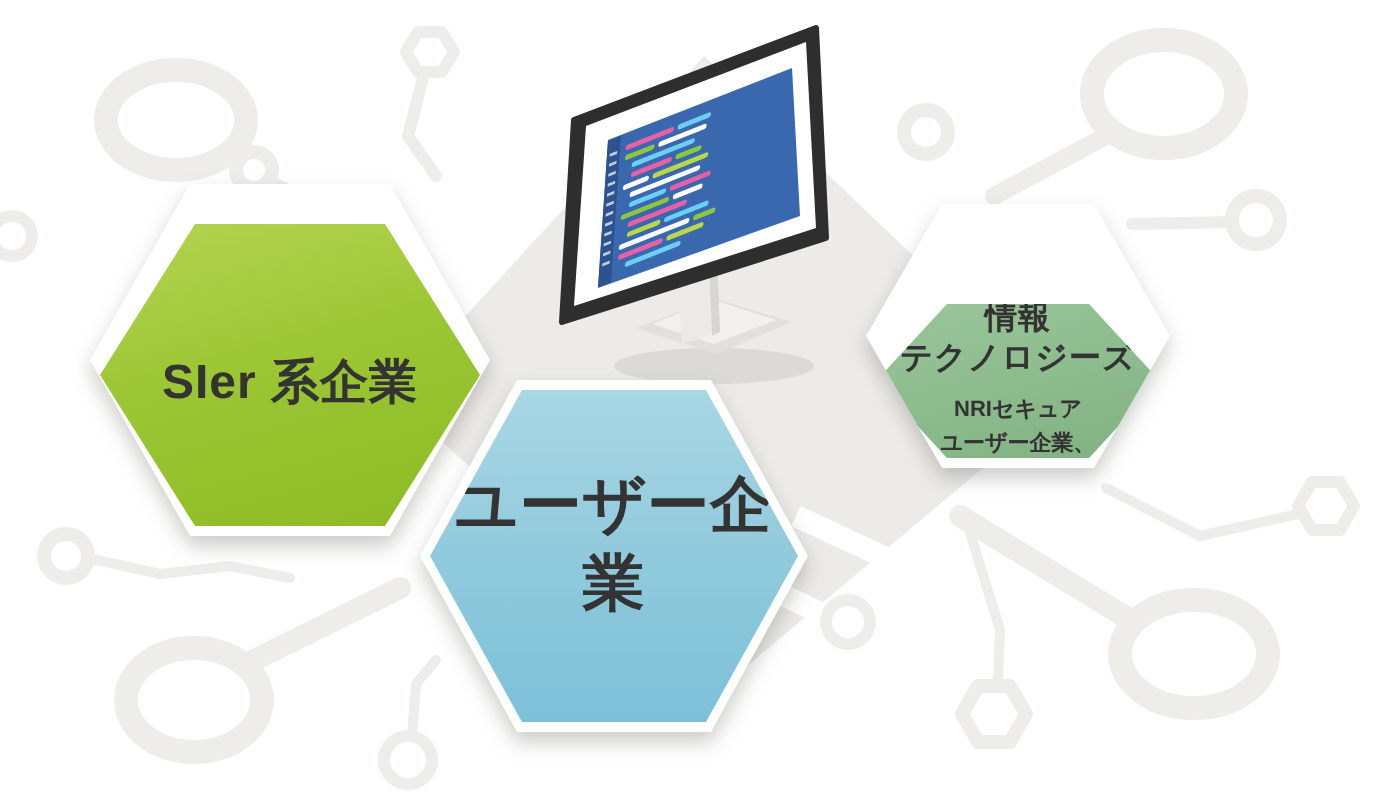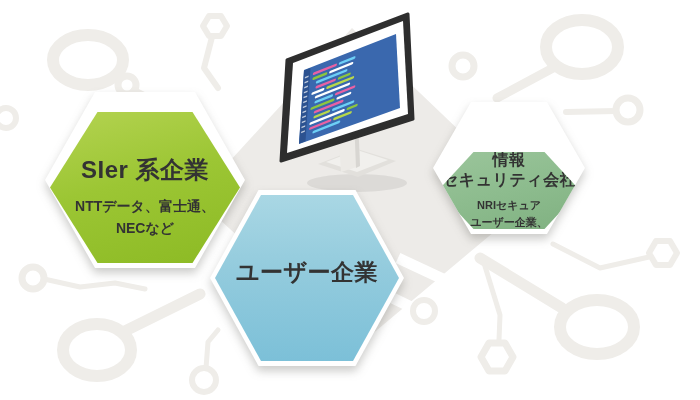--- a/index.html
+++ b/index.html
@@ -25,21 +25,21 @@
   .hex-user .hex-fill{background:linear-gradient(180deg,#a9d7e4 0%,#93cbdd 45%,#7cc0d8 100%);}
   .hex-security{left:433px;top:102px;width:152px;height:132px;}
   .hex-security .hex-fill{background:linear-gradient(165deg,#9bc59b 0%,#8dbc8e 50%,#80b181 100%);margin-top:45px;}
 
   .hex-content{
     position:absolute;inset:0;display:flex;flex-direction:column;
     align-items:center;justify-content:center;text-align:center;line-height:1.25;
   }
   .hex-sier .hex-content{transform:translateY(10px);}
   .hex-title{font-weight:700;font-size:24px;letter-spacing:.5px;margin-bottom:11px;color:#333;}
-  .hex-user .hex-title{font-size:23px;}
+  .hex-user .hex-title{font-size:31px;}
   .hex-note{font-size:14px;font-weight:600;color:#333;line-height:1.55;}
   .hex-security .hex-title{font-size:16px;margin-bottom:6px;line-height:1.3;}
   .hex-security .hex-note{font-size:11px;line-height:1.55;}
 </style>
 </head>
 <body>
 
 <div class="canvas">
 
   <svg class="scene" width="700" height="400" viewBox="0 0 700 400">
@@ -134,24 +134,20 @@
         </g>
       </g>
     </g>
   </svg>
 
   <div class="hex-wrap hex-sier">
     <div class="hex-white">
       <div class="hex-fill">
         <div class="hex-content">
           <div class="hex-title">SIer 系企業</div>
-          <div class="hex-note">
-            <div>NTTデータ、富士通、</div>
-            <div>NECなど</div>
-          </div>
         </div>
       </div>
     </div>
   </div>
 
   <div class="hex-wrap hex-user">
     <div class="hex-white">
       <div class="hex-fill">
         <div class="hex-content">
           <div class="hex-title">ユーザー企業</div>
@@ -161,21 +157,21 @@
       </div>
     </div>
   </div>
 
   <div class="hex-wrap hex-security">
     <div class="hex-white">
       <div class="hex-fill">
         <div class="hex-content">
           <div class="hex-title">
             <div>情報</div>
-            <div>セキュリティ会社</div>
+            <div>テクノロジーズ</div>
           </div>
           <div class="hex-note">
             <div>NRIセキュア</div>
             <div>ユーザー企業、</div>
           </div>
         </div>
       </div>
     </div>
   </div>
 

